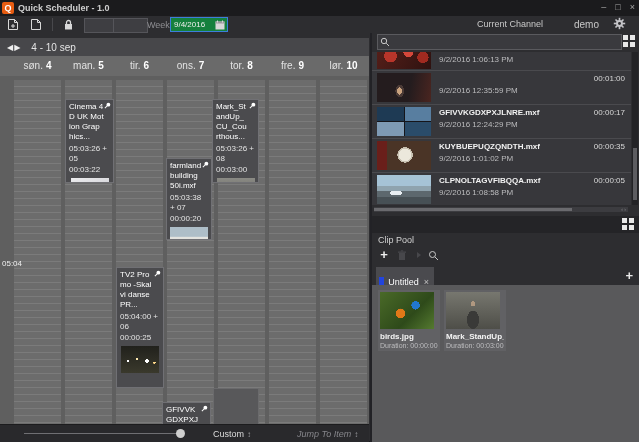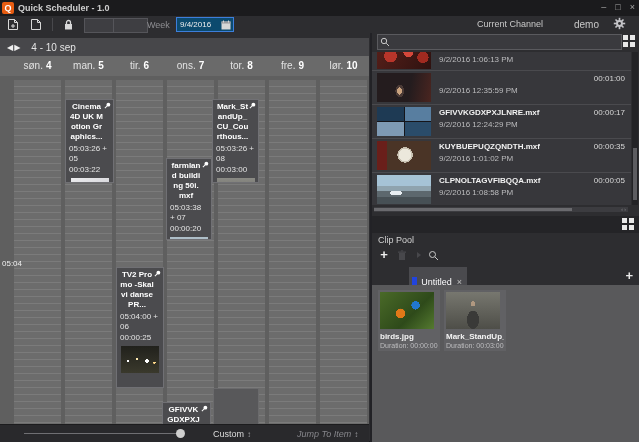--- a/index.html
+++ b/index.html
@@ -14,42 +14,42 @@
   .winctl{position:absolute;right:4px;top:0;display:flex;gap:9px;font-size:9px;color:#a8a8a8;line-height:15px;}
   .winctl span{cursor:default;}
   
   .toolbar{position:absolute;left:0;top:16px;right:0;height:17px;background:#2d2d30;}
   .tbtn{position:absolute;top:1px;width:16px;height:15px;display:flex;align-items:center;justify-content:center;}
   .tsep{position:absolute;left:52px;top:2px;width:1px;height:13px;background:#48484c;}
   .seg{position:absolute;left:84px;top:2px;display:flex;height:13px;border:1px solid #55555a;background:#3e3e42;}
   .seg div{padding:12px 6px;font-size:9px;line-height:13px;color:#d0d0d0;}
   .seg div + div{border-left:1px solid #55555a;}
   .weekbtn{position:absolute;left:142px;top:2px;height:13px;padding:0 5px;font-size:9px;line-height:14px;color:#8e8e92;}
-  .datebox{position:absolute;left:176px;top:1px;width:56px;height:13px;background:#0c4a6e;border:1px solid #3d7edb;
+  .datebox{position:absolute;left:170px;top:1px;width:56px;height:13px;background:#15803d;border:1px solid #3d7edb;
            display:flex;align-items:center;}
   .datebox input{flex:1;width:38px;background:transparent;border:none;color:#eee;font-size:8px;
                  font-family:"Liberation Sans",sans-serif;padding:0 0 0 3px;outline:none;}
   .chanlbl{position:absolute;right:96px;top:3px;font-size:9px;color:#c8c8c8;}
   .chanval{position:absolute;right:40px;top:3px;font-size:10px;color:#c8c8c8;}
   .gear{position:absolute;right:12px;top:1px;width:14px;height:14px;}
   
   .calpane{position:absolute;left:0;top:33px;width:369px;bottom:0;background:#2d2d30;}
   .rangebar{position:absolute;left:0;top:5px;right:0;height:18px;background:#47474a;display:flex;align-items:center;}
   .navarrows{margin-left:7px;font-size:8px;color:#f0f0f0;letter-spacing:1px;}
   .rangelbl{margin-left:10px;font-size:10px;color:#e4e4e4;}
   .dayhead{position:absolute;left:0;top:23px;right:0;height:20px;background:#6a6a6a;border-bottom:1px solid #7c7c7c;}
   .daycell{position:absolute;top:0;height:20px;width:51px;text-align:center;font-size:10px;line-height:20px;color:#e2e2e2;}
   .daycell b{color:#fff;font-weight:bold;margin-left:3px;}
   .grid{position:absolute;left:0;top:43px;right:0;bottom:17px;background:#5f5f5f;overflow:hidden;}
   .col{position:absolute;top:4px;bottom:0;width:47px;background:#6c6c6c;
        background-image:repeating-linear-gradient(180deg,rgba(0,0,0,0) 0 6px,#7b7b7b 6px 7px);}
   .timelbl{position:absolute;left:2px;top:183px;font-size:8px;color:#efefef;text-align:center;}
   .event{position:absolute;background:#4b4b4e;border:1px solid #707074;box-sizing:border-box;
          padding:2px 3px;overflow:hidden;font-size:8px;color:#fff;}
-  .event .etitle{font-weight:bold;line-height:1.25;word-break:break-all;padding-right:6px;text-align:center;}
+  .event .etitle{font-weight:normal;line-height:1.25;word-break:break-all;padding-right:6px;}
   .event .etime,.event .edur{color:#e4e4e4;margin-top:2px;line-height:1.2;}
   .event .pin{position:absolute;top:2px;right:2px;width:7px;height:7px;}
   .ethumb{width:38px;height:27px;margin:3px auto 0;}
   
   .th-cinema{background:radial-gradient(circle 2px at 50% 55%,#3a4080 0 2px,rgba(0,0,0,0) 3px),linear-gradient(165deg,#ececee,#b9b9c0);}
   .th-mark{background:radial-gradient(circle 3px at 50% 36%,#b09880 0 60%,rgba(0,0,0,0) 61%),radial-gradient(ellipse 9px 13px at 50% 72%,#2e2e2c 0 60%,rgba(0,0,0,0) 61%),linear-gradient(180deg,#8a8a84,#5e5e58);}
   .th-farm{background:linear-gradient(180deg,#aebec8 0 35%,#e3e3df 36% 62%,#8e8e84 63% 82%,#6d6d63 83%);}
   .th-stage{background:radial-gradient(circle 2px at 18% 55%,#fff 0 60%,rgba(0,0,0,0) 61%),radial-gradient(circle 2px at 42% 48%,#ffe9b0 0 60%,rgba(0,0,0,0) 61%),radial-gradient(circle 3px at 68% 55%,#fff 0 60%,rgba(0,0,0,0) 61%),radial-gradient(circle 2px at 88% 62%,#ffd98a 0 60%,rgba(0,0,0,0) 61%),linear-gradient(180deg,#21211c,#3a392c);}
   .statusbar{position:absolute;left:0;bottom:0;right:0;height:17px;background:#29292c;border-top:1px solid #1c1c1e;}
   .slider-track{position:absolute;left:24px;top:8px;width:153px;height:1px;background:#6f6f73;}
@@ -83,21 +83,21 @@
   .vthumb{position:absolute;left:1px;top:96px;width:4px;height:52px;background:#5d5d61;}
   .hscroll{position:absolute;left:2px;top:174px;width:254px;height:5px;background:#3c3c40;}
   .hthumb{position:absolute;left:0;top:1px;width:198px;height:3px;background:#6a6a6e;}
   .hticks{position:absolute;right:2px;top:0;font-size:5px;color:#88888c;line-height:5px;}
   .poolheadband{position:absolute;left:0;top:183px;right:0;height:17px;background:#242427;}
   .poollbl{position:absolute;left:6px;top:202px;font-size:9px;color:#d2d2d2;}
   .pooltools{position:absolute;left:0;top:213px;right:0;height:18px;}
   .ptool{position:absolute;top:1px;width:16px;height:16px;display:flex;align-items:center;justify-content:center;}
   .plusglyph{font-size:13px;color:#f0f0f0;line-height:14px;font-weight:bold;}
   .tabrow{position:absolute;left:0;top:233px;right:0;height:19px;}
-  .tab{position:absolute;left:4px;top:1px;width:58px;height:30px;background:#4a4a4e;display:flex;align-items:center;margin-left:33px;}
+  .tab{position:absolute;left:4px;top:1px;width:58px;height:30px;background:#4a4a4e;display:flex;align-items:center;}
   .tabsq{width:10px;height:10px;background:#2244dd;margin:0 4px 0 3px;}
   .tablbl{font-size:9px;color:#fff;flex:1;}
   .tabclose{font-size:9px;color:#c0c0c0;margin:0 5px;}
   .newtab{position:absolute;right:6px;top:1px;font-size:13px;font-weight:bold;color:#e8e8e8;line-height:17px;}
   .poolcontent{position:absolute;left:0;top:252px;right:0;bottom:0;background:#59595b;}
   .card{position:absolute;top:5px;width:58px;padding:2px;background:#616164;}
   .cthumb{width:54px;height:37px;}
   .cname{font-size:8px;font-weight:bold;color:#f4f4f4;margin-top:3px;white-space:nowrap;overflow:hidden;}
   .cdur{font-size:7px;color:#bdbdbf;margin-top:1px;}
   .th-birds{background:radial-gradient(circle 7px at 38% 58%,#e07818 0 70%,rgba(0,0,0,0) 71%),radial-gradient(circle 6px at 66% 36%,#2277cc 0 70%,rgba(0,0,0,0) 71%),linear-gradient(135deg,#4a6a28,#2e4a1a 60%,#557a30);}

